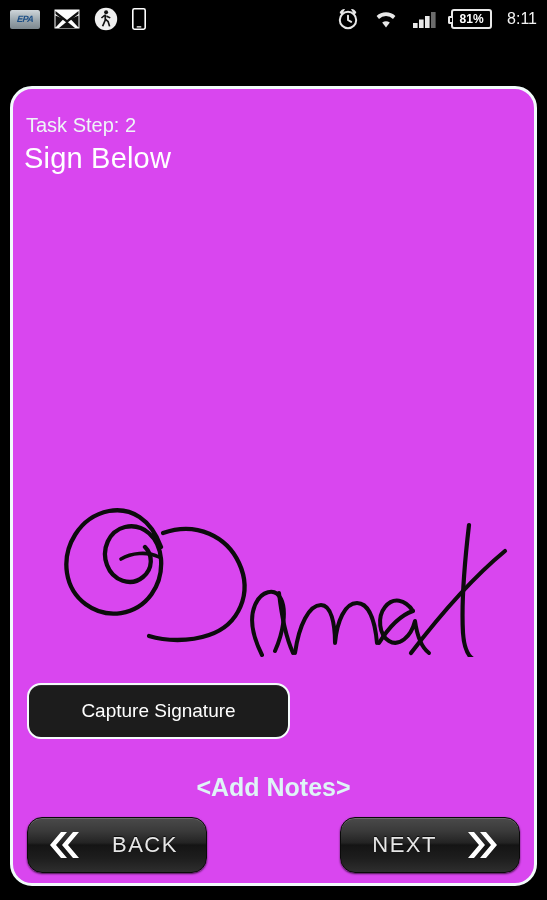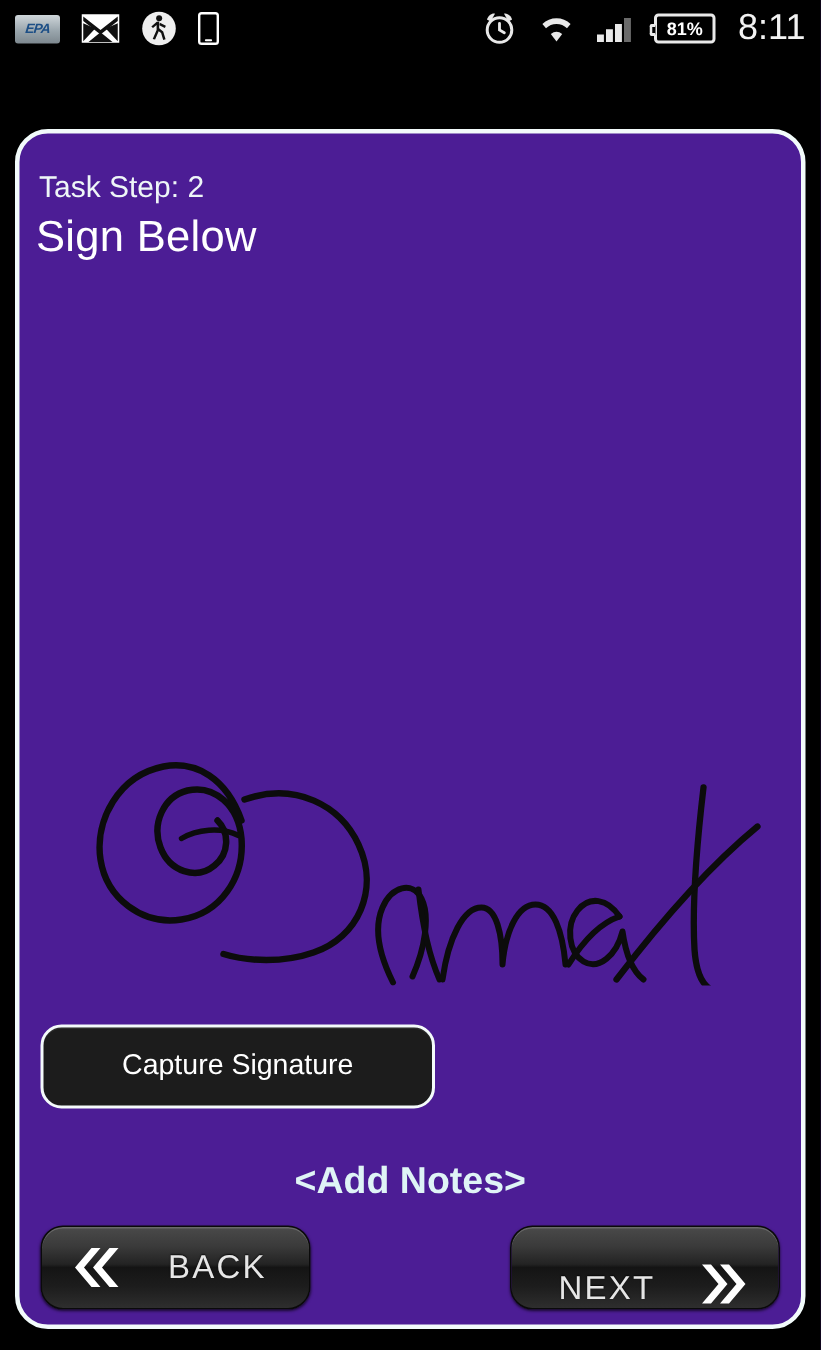--- a/index.html
+++ b/index.html
@@ -63,21 +63,21 @@
     font-weight: bold;
     font-style: italic;
     color: #1d4f86;
     letter-spacing: -0.5px;
     line-height: 1;
     transform: skewX(-6deg);
   }
 
   .clock-time {
     color: #f2f2f2;
-    font-size: 24px;
+    font-size: 16px;
     line-height: 1;
     letter-spacing: 0px;
     font-weight: normal;
     padding-left: 2px;
   }
 
   .battery {
     position: relative;
     width: 41px; height: 20px;
     border: 2px solid #e9e9e9;
@@ -127,21 +127,21 @@
   }
 
   
   #panel {
     position: absolute;
     left: 10px;
     top: 86px;
     width: 527px;
     height: 800px;
     box-sizing: border-box;
-    background: #4c1d95;
+    background: #d946ef;
     border: 3px solid #f2fbfb;
     border-radius: 22px;
     overflow: hidden;
   }
 
   #step-label {
     position: absolute;
     left: 13px;
     top: 26px;
     color: #eef6f7;
@@ -222,21 +222,21 @@
         #1d1d1d 74%,
         #2e2e2e 100%);
     border: 1px solid #0a0a0a;
     box-shadow: 0 1px 2px rgba(0,0,0,0.7), inset 0 1px 0 rgba(255,255,255,0.18);
     display: flex;
     align-items: center;
     cursor: pointer;
     overflow: hidden;
   }
   #back-button { left: 14px; justify-content: flex-start; padding-left: 14px; }
-  #next-button { left: 327px; justify-content: flex-end; padding-right: 14px; align-items: flex-end; }
+  #next-button { left: 327px; justify-content: flex-end; padding-right: 14px; }
 
   .nav-label {
     color: #e6e6e6;
     font-size: 22px;
     letter-spacing: 1.5px;
     text-shadow: 0 -1px 1px rgba(0,0,0,0.8);
   }
   #back-button .nav-label { margin-left: 28px; }
   #next-button .nav-label { margin-right: 26px; }
 

